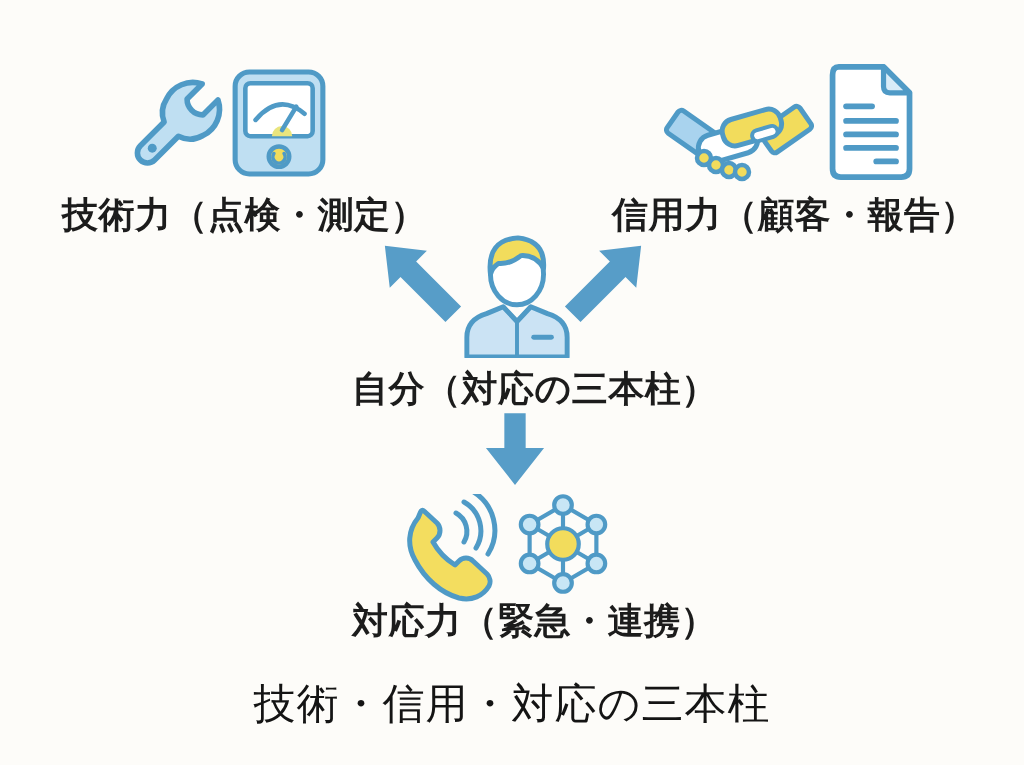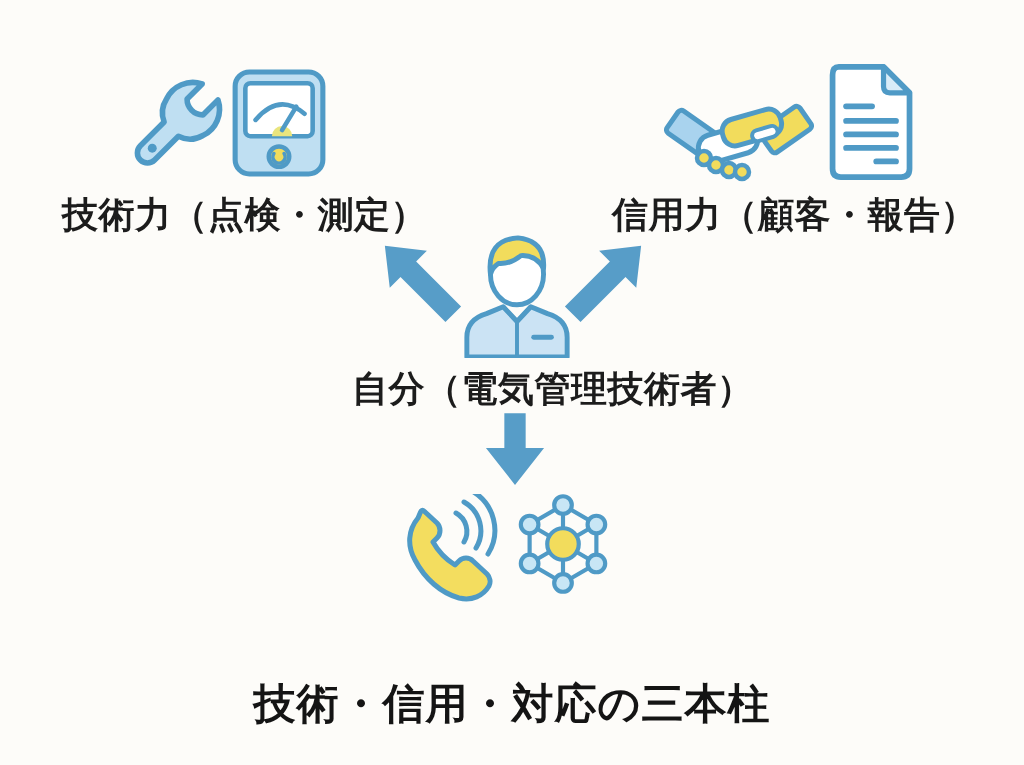--- a/index.html
+++ b/index.html
@@ -20,21 +20,21 @@
     font-weight:bold;
     font-size:36px;
     color:#1c1c1c;
     letter-spacing:0.5px;
     white-space:nowrap;
   }
   .title{
     position:absolute;
     left:0;top:676px;width:1024px;
     text-align:center;
-    font-weight:700;
+    font-weight:400;
     font-size:42px;
     color:#141414;
     letter-spacing:1px;
   }
   svg{display:block;}
   .flip-x{transform:scaleX(-1);}
 </style>
 </head>
 <body>
 
@@ -120,21 +120,21 @@
       <path d="M46 81 L60 96 L74 81 M60 96 V132" fill="none" stroke="#4f9ac6" stroke-width="4" stroke-linejoin="round"></path>
 
       <line x1="77" y1="112" x2="95" y2="112" stroke="#4f9ac6" stroke-width="5" stroke-linecap="round"></line>
 
       <ellipse cx="60" cy="48" rx="27" ry="31" fill="#ffffff" stroke="#4f9ac6" stroke-width="5"></ellipse>
 
       <path d="M33 48 Q29 13 61 11 Q89 14 87 42 Q79 28 64 29 Q53 38 41 37 Q35 41 33 48 Z" fill="#f2dc5c" stroke="#4f9ac6" stroke-width="5" stroke-linejoin="round"></path>
     </svg>
   </div>
 
-  <div class="label" style="left:352px;top:365px;width:320px;">自分（電気管理技術者）</div>
+  <div class="label" style="left:352px;top:365px;width:320px;">自分（対応の三本柱）</div>
 
   <div class="abs" style="left:484px;top:412px;width:62px;height:76px;">
     <svg width="62" height="76" viewBox="0 0 64 76">
       <polygon points="21,0 43,0 43,36 62,36 32,74 2,36 21,36" fill="#579dc8"></polygon>
     </svg>
   </div>
 
   <div class="abs" style="left:398px;top:494px;width:114px;height:112px;">
     <svg width="114" height="112" viewBox="0 0 114 112">
 
@@ -158,16 +158,17 @@
       <circle cx="55" cy="55" r="17" fill="#f2dc5c" stroke="#4f9ac6" stroke-width="4.5"></circle>
       <circle cx="55" cy="13" r="9.5" fill="#c8e6f5" stroke="#4f9ac6" stroke-width="4.5"></circle>
       <circle cx="91" cy="34" r="9.5" fill="#c8e6f5" stroke="#4f9ac6" stroke-width="4.5"></circle>
       <circle cx="91" cy="76" r="9.5" fill="#c8e6f5" stroke="#4f9ac6" stroke-width="4.5"></circle>
       <circle cx="55" cy="97" r="9.5" fill="#c8e6f5" stroke="#4f9ac6" stroke-width="4.5"></circle>
       <circle cx="19" cy="76" r="9.5" fill="#c8e6f5" stroke="#4f9ac6" stroke-width="4.5"></circle>
       <circle cx="19" cy="34" r="9.5" fill="#c8e6f5" stroke="#4f9ac6" stroke-width="4.5"></circle>
     </svg>
   </div>
 
+  <div class="label" style="left:352px;top:597px;width:320px;">対応力（緊急・連携）</div>
 
   <div class="title">技術・信用・対応の三本柱</div>
 
 </div>
 
 </body></html>

